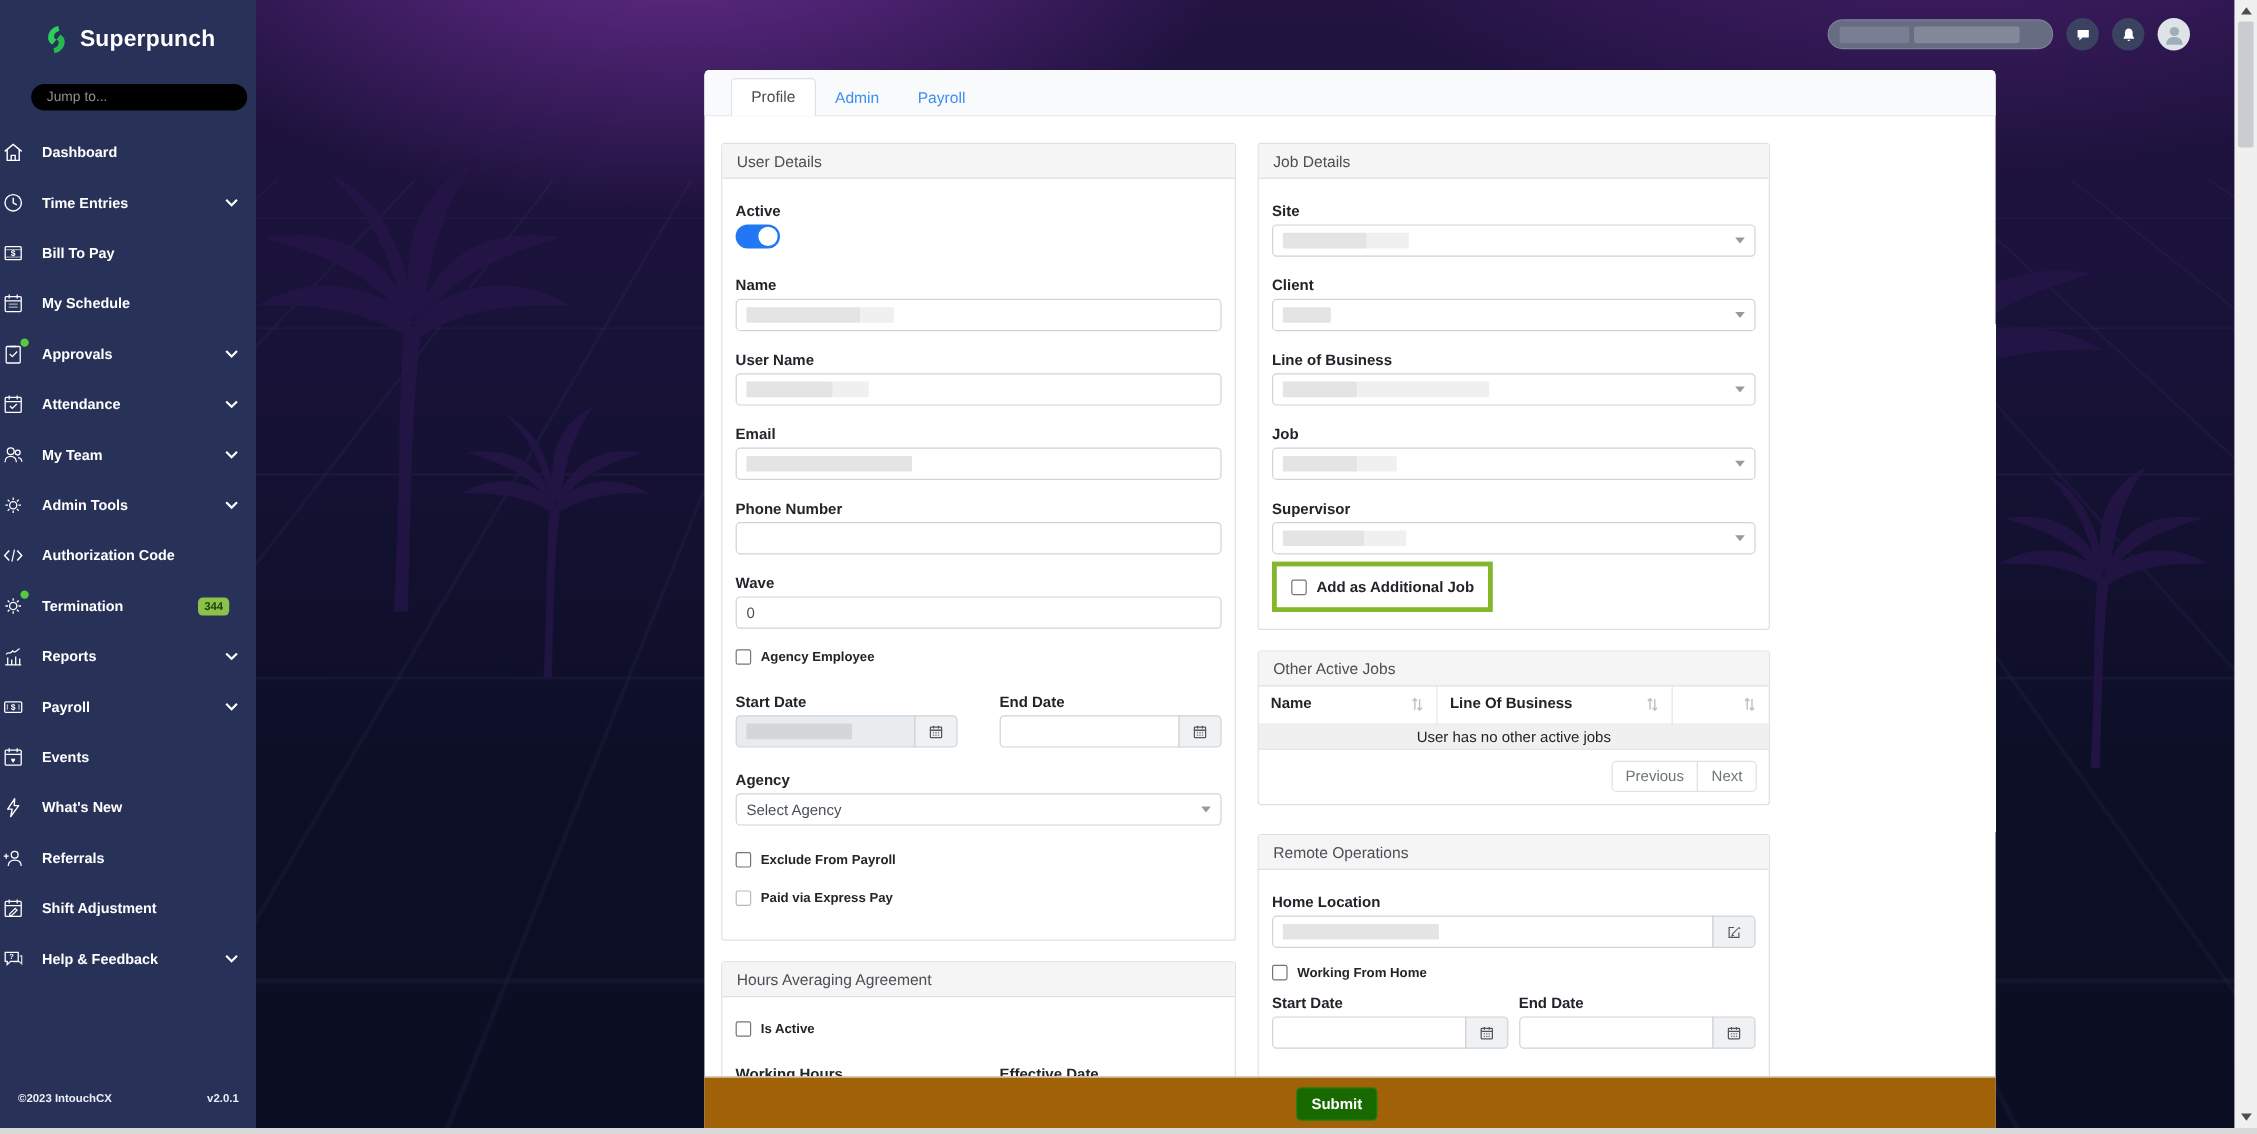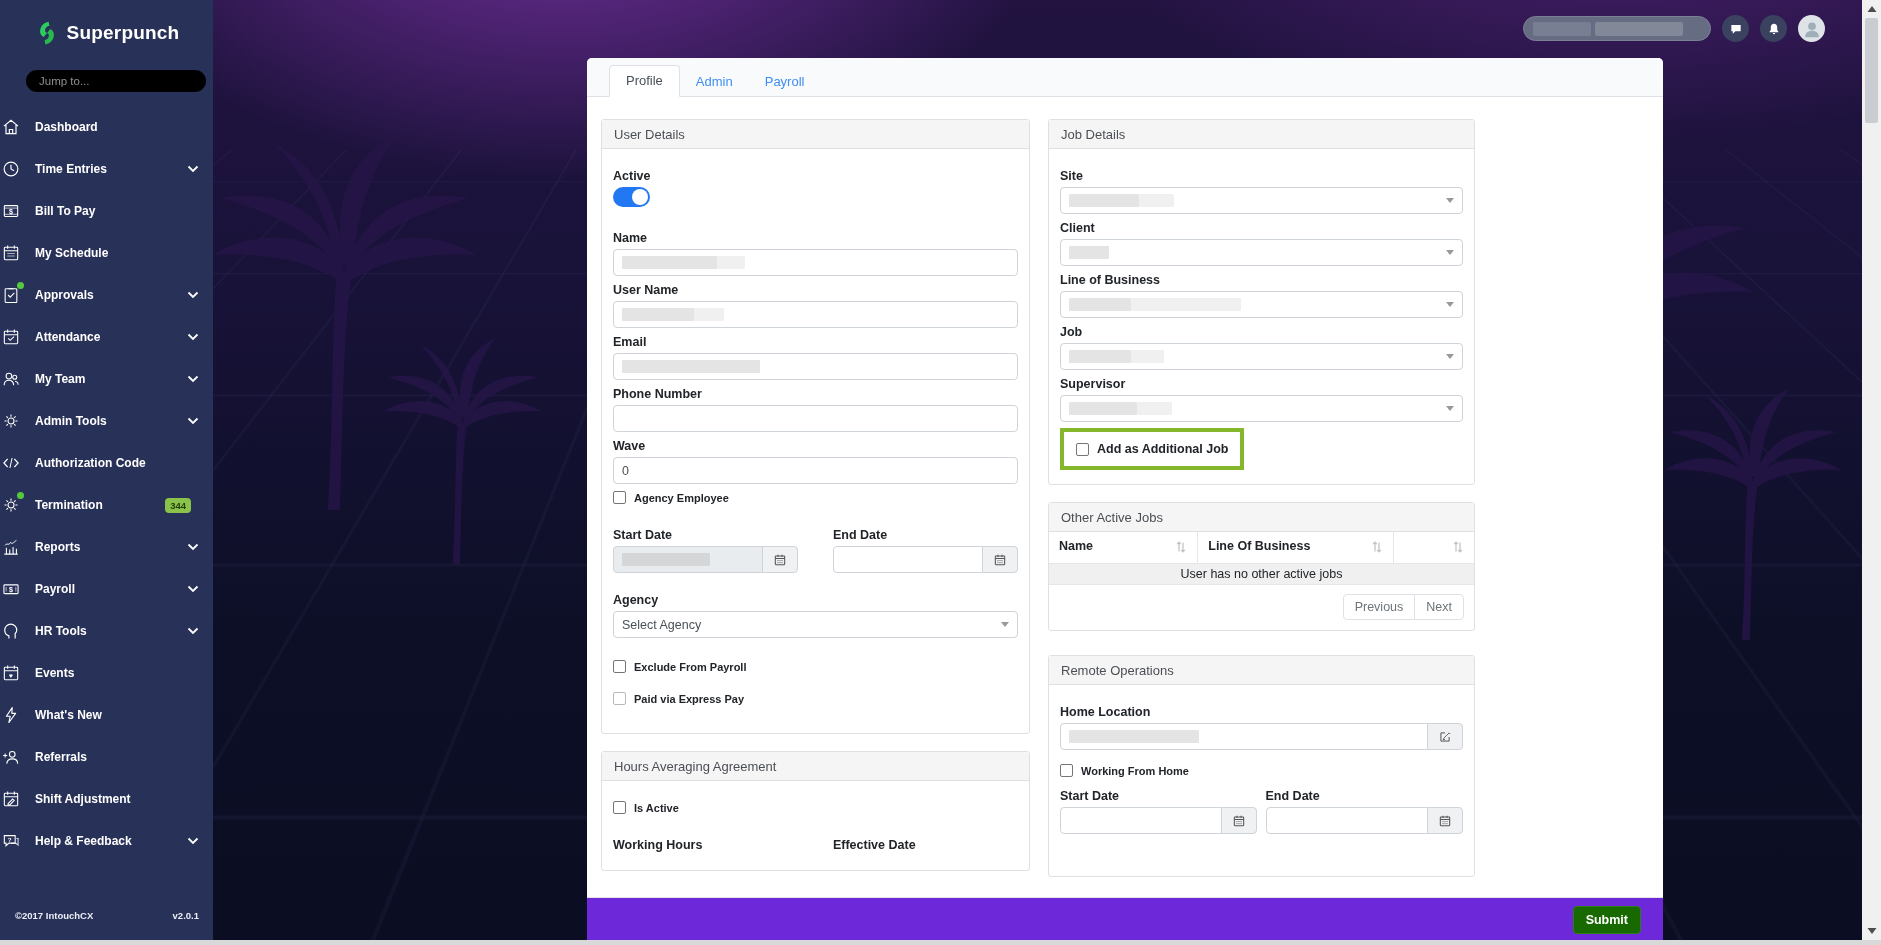--- a/index.html
+++ b/index.html
@@ -55,21 +55,21 @@
   .panel-body { height:800px; overflow:hidden; padding:22px 14px 0; display:flex; gap:18px; align-items:flex-start; }
   .col-l { width:429px; flex:none; }
   .col-r { width:427px; flex:none; }
 
   .card { border:1px solid #e0e0e0; border-radius:3px; background:#fff; margin-bottom:17px; }
   .card-h { background:#f5f5f6; border-bottom:1px solid #e0e0e0; height:29px; display:flex; align-items:center;
     padding:0 12px; font-size:13px; color:#4b4f54; }
   .card-b { padding:20px 11px 14px; }
 
   .lbl { display:block; font-size:12.5px; font-weight:700; color:#212529; margin-bottom:4px; }
-  .field { margin-bottom:7px; }
+  .field { margin-bottom:17px; }
   .inp { height:27px; width:100%; border:1px solid #ced4da; border-radius:4px; background:#fff;
     display:flex; align-items:center; padding:0 8px; font-size:12.5px; color:#495057; }
   .inp.dis { background:#e9ecef; }
   .red { height:13px; border-radius:1px; background:#e4e4e4; display:inline-block; flex:none; }
   .red.lt { background:#f0f0f0; }
   .red.dk { background:#d4d6d8; }
   .caret { margin-left:auto; width:0; height:0; border-left:4px solid transparent; border-right:4px solid transparent; border-top:5px solid #999; }
 
   .toggle { width:37px; height:20px; border-radius:10px; background:#2278f3; position:relative; cursor:pointer; }
   .toggle::after { content:""; position:absolute; top:2px; right:2px; width:16px; height:16px; border-radius:50%; background:#fff; }
@@ -92,22 +92,22 @@
   table.tbl { width:100%; border-collapse:collapse; font-size:12.5px; }
   .tbl th { text-align:left; font-weight:700; color:#212529; border:1px solid #e6e6e6; border-top:none; padding:7px 10px; }
   .tbl th:first-child { border-left:none; } .tbl th:last-child { border-right:none; }
   .sort { float:right; color:#bbb; margin-top:2px; }
   .empty-row { background:#f0f0f0; text-align:center; font-size:12.5px; color:#212529; padding:3px; border-bottom:1px solid #e6e6e6; }
   .pager { display:flex; justify-content:flex-end; padding:9px 10px 10px; }
   .pgbtn { border:1px solid #dee2e6; background:#fff; color:#6d7579; font-size:12.5px; padding:5px 11px; cursor:pointer; }
   .pgbtn.first { border-radius:4px 0 0 4px; }
   .pgbtn.last { border-radius:0 4px 4px 0; margin-left:-1px; }
 
-  .panel-foot { height:44px; flex:none; background:#6d28d9; border-top:1px solid #e4e4e4;
-    display:flex; align-items:center; justify-content:flex-end; padding-right:22px; }
+  .panel-foot { height:44px; flex:none; background:#a16207; border-top:1px solid #e4e4e4;
+    display:flex; align-items:center; justify-content:center; padding-right:22px; }
   .submit { background:#176900; border:1px solid #2f7d16; color:#fff; font-size:12.5px; font-weight:700;
     padding:6px 12px; border-radius:4px; cursor:pointer; }
 
   
   .sb-v { position:absolute; top:0; right:0; width:19px; height:940px; background:#f0f0f0; z-index:9;
     display:flex; flex-direction:column; align-items:center; }
   .sb-arrow { color:#4d4d4d; width:10px; height:8px; margin:5px 0; flex:none; }
   .sb-thumb { width:13px; height:105px; background:#c9cdd1; border-radius:2px; }
   .sb-spacer { flex:1; }
   .sb-h { position:absolute; left:0; right:0; bottom:0; height:5px; background:#d9d9d9; z-index:10; }
@@ -390,31 +390,20 @@
           </svg>
         </span>
       <span class="s-lbl">Payroll</span>
       <svg class="chev">
           <use href="#i-chev"></use>
         </svg>
     </div>
     <div class="s-item">
       <span class="s-ic">
           <svg class="ic">
-            <use href="#i-head"></use>
-          </svg>
-        </span>
-      <span class="s-lbl">HR Tools</span>
-      <svg class="chev">
-          <use href="#i-chev"></use>
-        </svg>
-    </div>
-    <div class="s-item">
-      <span class="s-ic">
-          <svg class="ic">
             <use href="#i-calht"></use>
           </svg>
         </span>
       <span class="s-lbl">Events</span>
     </div>
     <div class="s-item">
       <span class="s-ic">
           <svg class="ic">
             <use href="#i-bolt"></use>
           </svg>
@@ -443,21 +432,21 @@
             <use href="#i-chat"></use>
           </svg>
         </span>
       <span class="s-lbl">Help &amp; Feedback</span>
       <svg class="chev">
           <use href="#i-chev"></use>
         </svg>
     </div>
   </nav>
   <div class="s-footer">
-    <span>©2017 IntouchCX</span>
+    <span>©2023 IntouchCX</span>
     <span>v2.0.1</span>
   </div>
 </aside>
 
 <div class="top-right">
   <div class="tr-pill">
     <span class="tr-red" style="width:58px"></span>
     <span class="tr-red" style="width:88px;background:#838898"></span>
   </div>
   <div class="circ">

